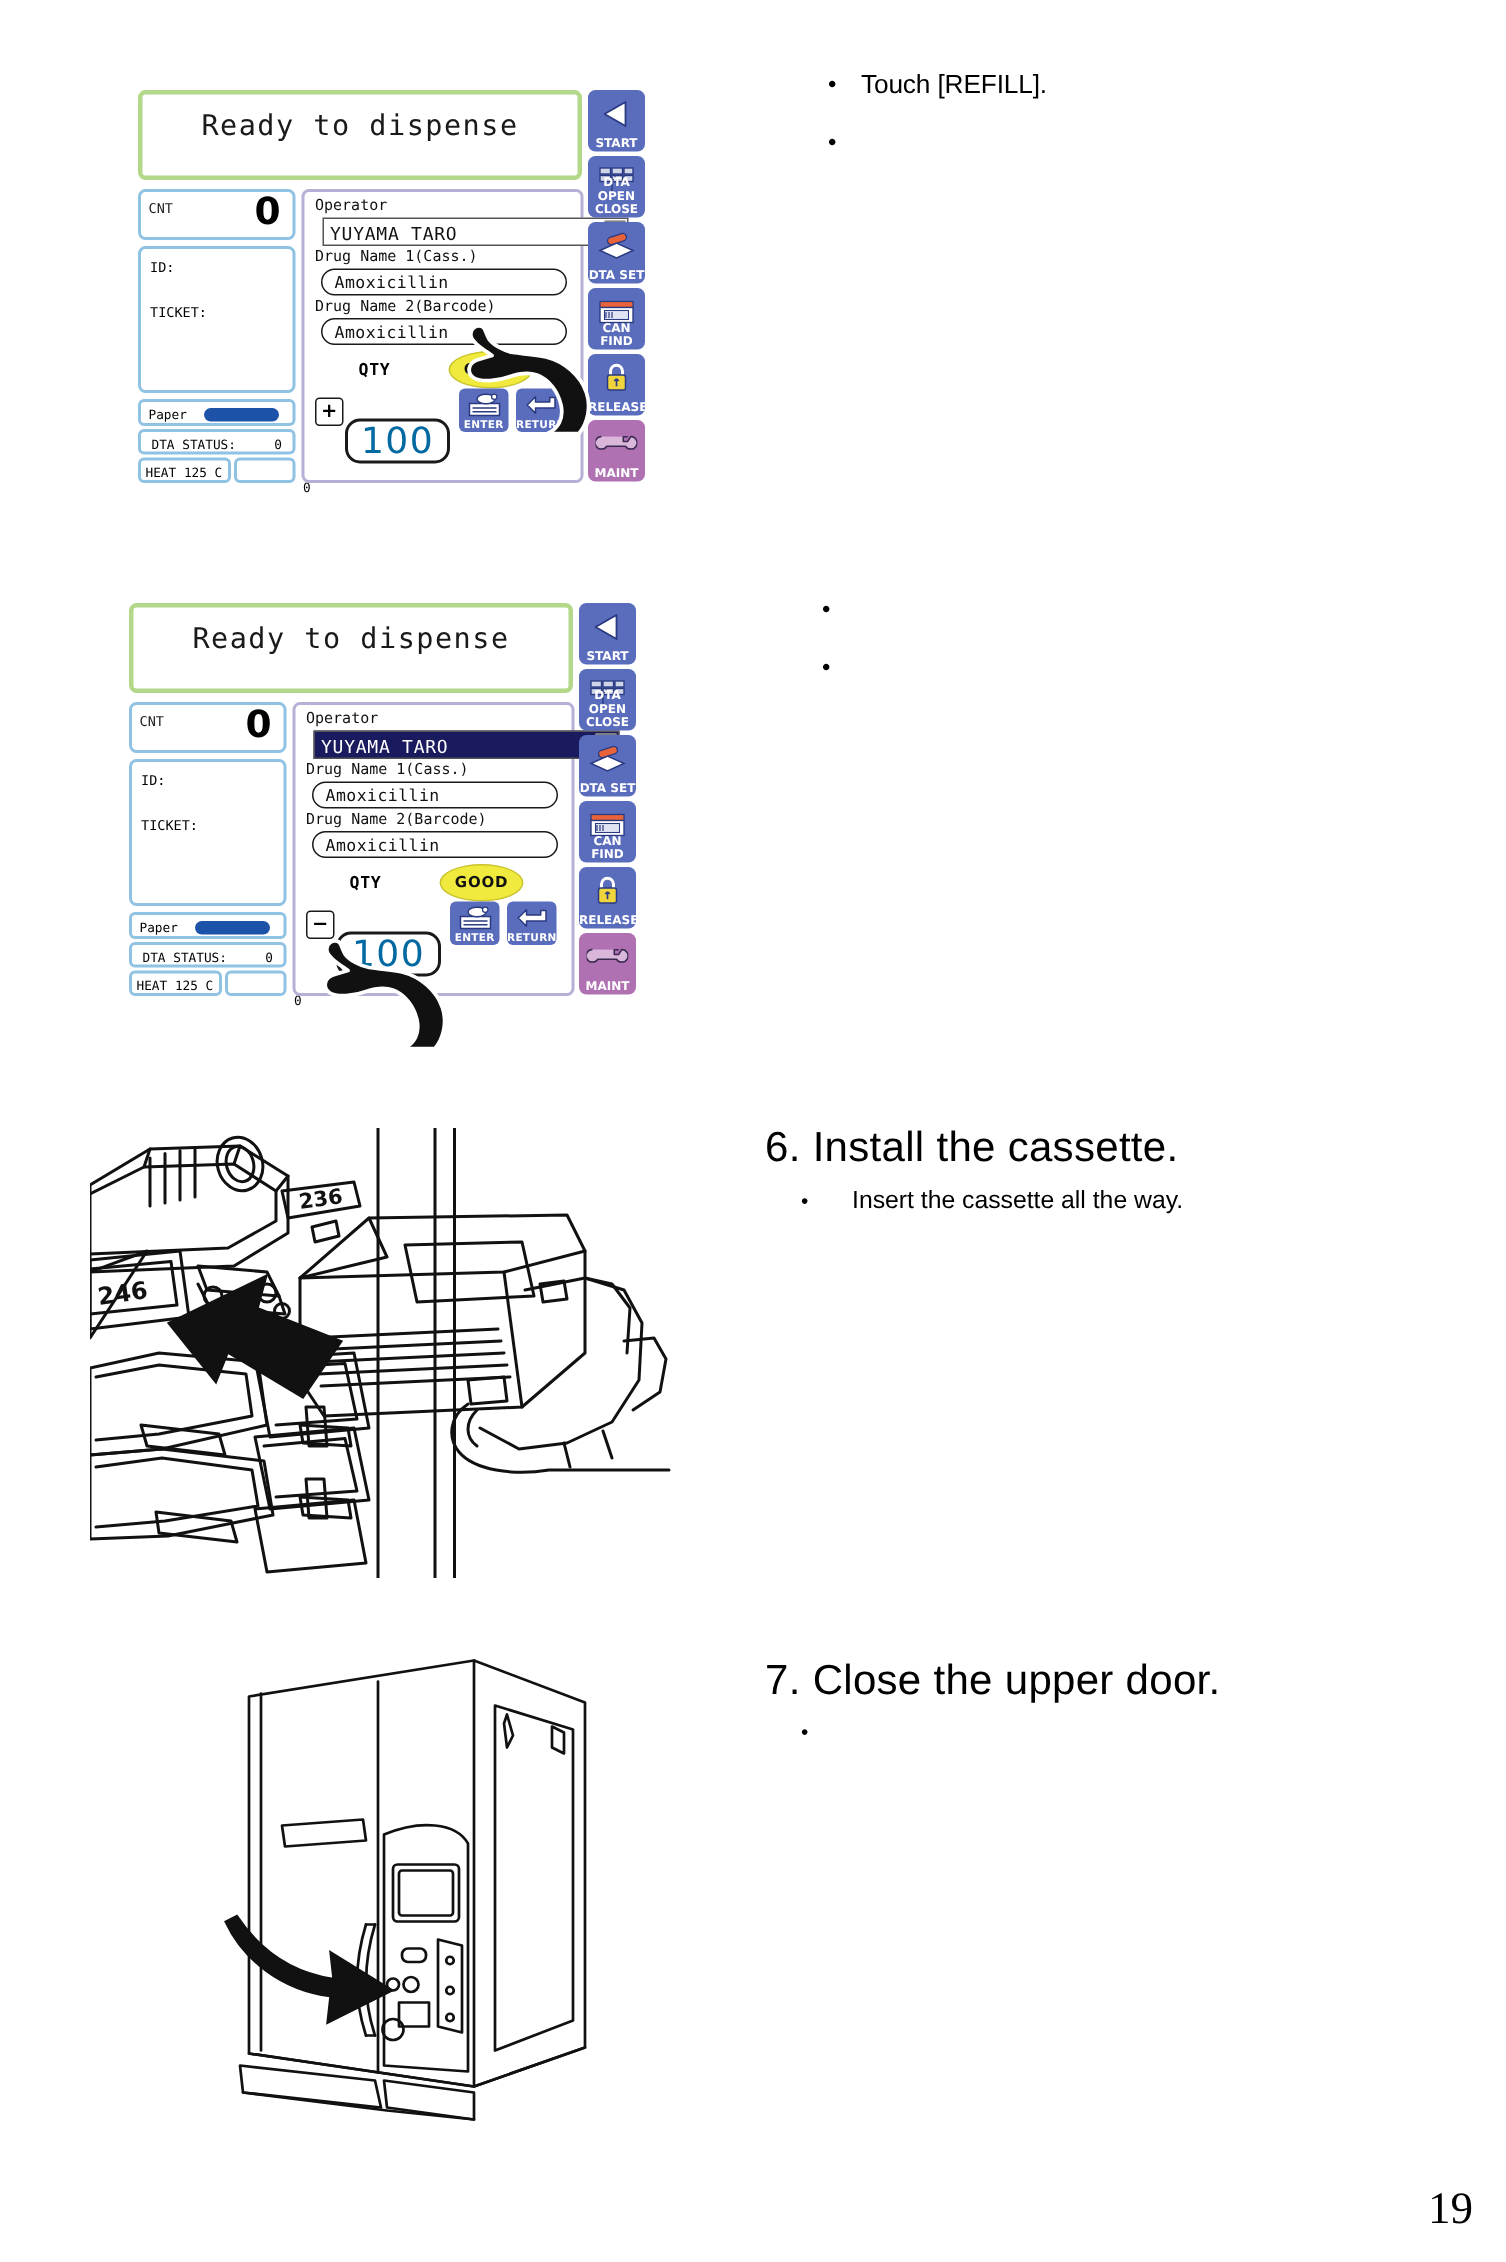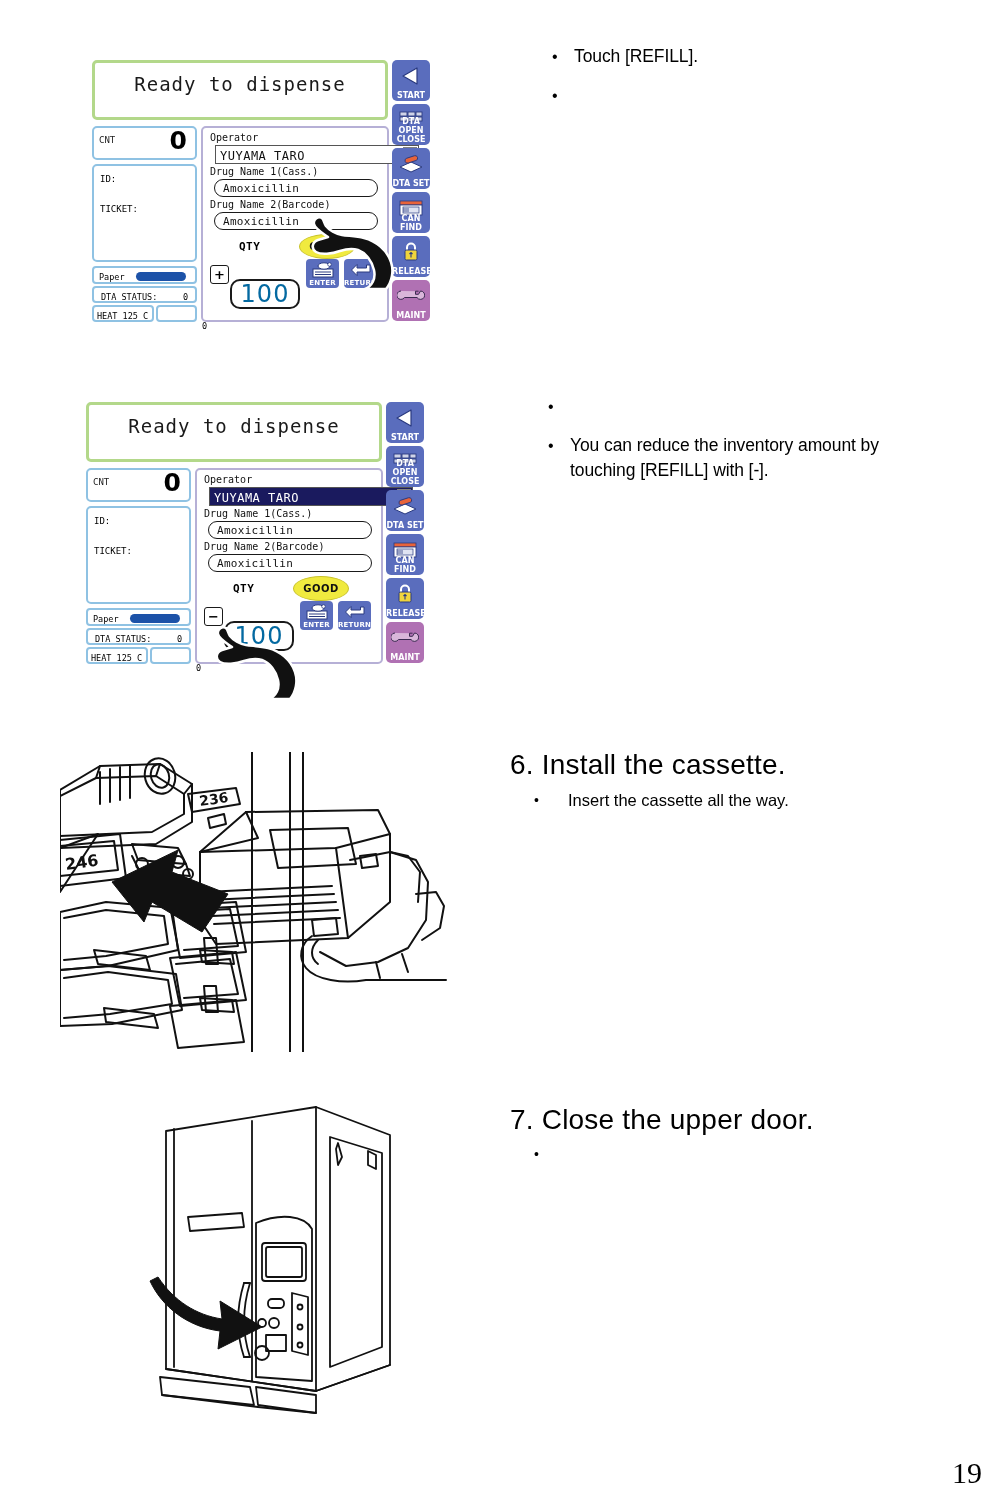--- a/index.html
+++ b/index.html
@@ -656,21 +656,20 @@
     <span class="bullet-dot">•</span>
   </div>
 </div>
 
 <div class="bullet-list" style="left:548px; top:394px; width:420px;">
   <div class="bullet-row">
     <span class="bullet-dot">•</span>
   </div>
   <div class="bullet-row">
     <span class="bullet-dot">•</span>
-    <span class="bullet-text" style="max-width:362px;">You can reduce the inventory amount by touching [REFILL] with [-].</span>
   </div>
 </div>
 
 <div class="step-heading" style="left:510px; top:748px;">
   <span class="step-num">6</span><span>.</span>&nbsp;<span>Install the cassette.</span>
 </div>
 <div class="bullet-list" style="left:534px; top:788px; width:420px;">
   <div class="sub-bullet-row">
     <span class="sub-bullet-dot">•</span>
     <span class="sub-bullet-text">Insert the cassette all the way.</span>

